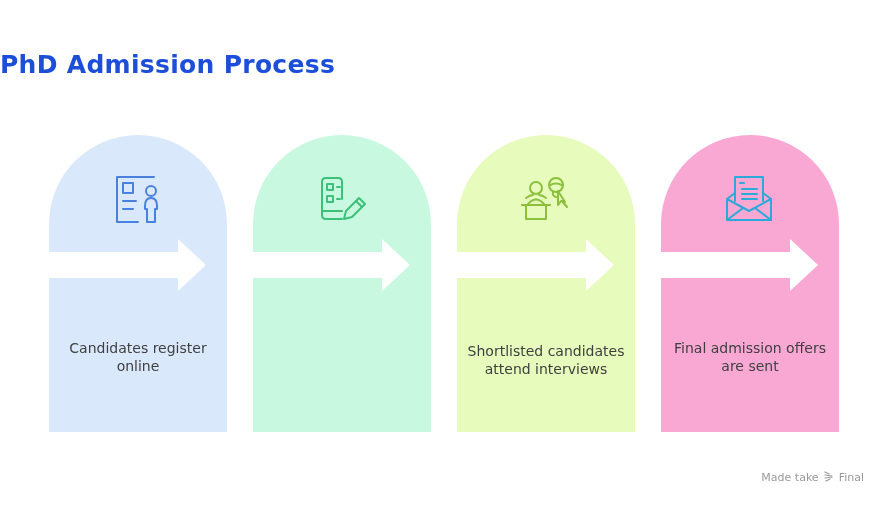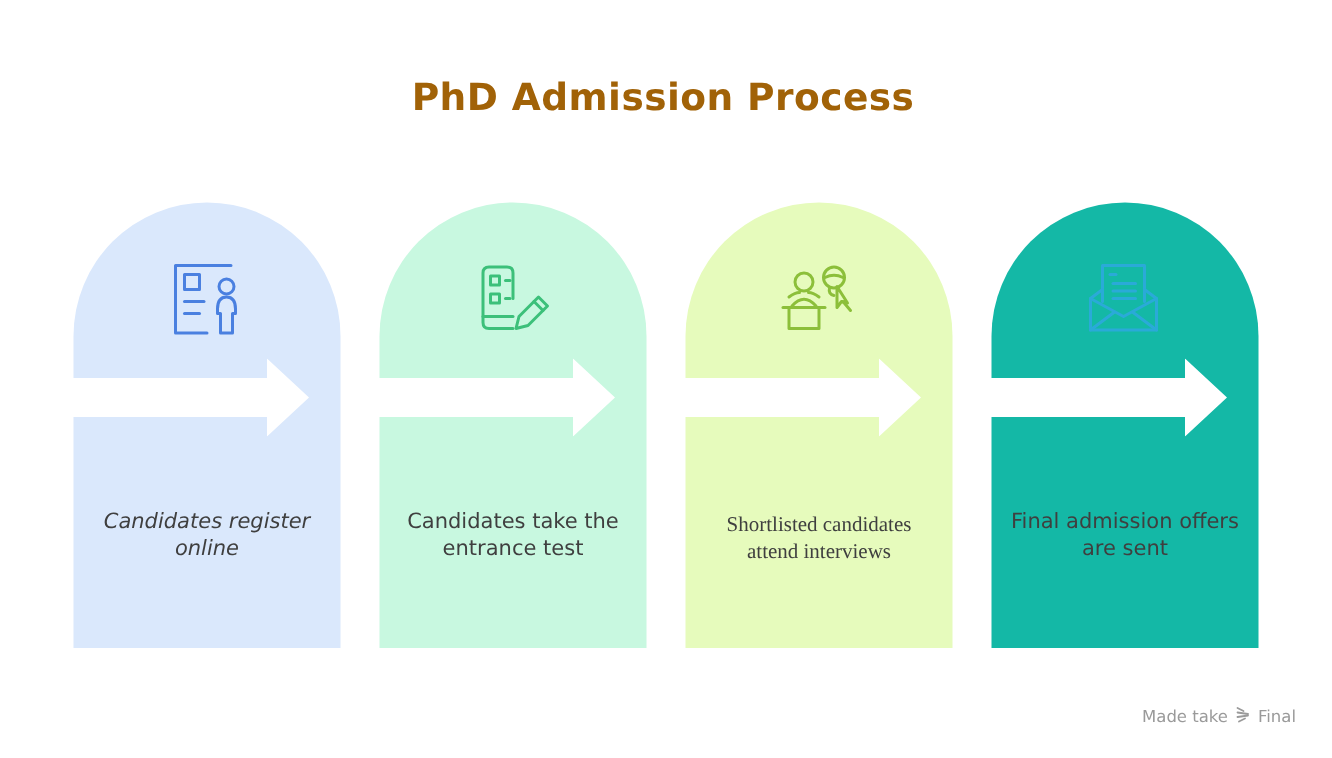--- a/index.html
+++ b/index.html
@@ -1,38 +1,38 @@
 <!DOCTYPE html>
 <html><head>
   <meta charset="utf-8">
   <style>
     html, body { margin: 0; padding: 0; background: #ffffff; }
     body { width: 888px; height: 505px; position: relative; overflow: hidden;
            font-family: "DejaVu Sans", sans-serif; }
-    .title { position: absolute; left: 0; top: 50px; width: 884px; text-align: center;
-             font-size: 25px; font-weight: bold; color: #a16207; letter-spacing: 0.3px; }
+    .title { position: absolute; left: 0; top: 50px; width: 884px; 
+             font-size: 25px; font-weight: bold; color: #1d4ed8; letter-spacing: 0.3px; }
     .card { position: absolute; top: 135px; width: 178px; height: 297px;
             border-radius: 89px 89px 0 0; }
     .card .icon { position: absolute; left: 63px; top: 38px; width: 52px; height: 52px; }
     .card .icon svg { width: 52px; height: 52px; display: block; }
     .card .text { position: absolute; left: 10px; width: 158px; top: 204px;
                   text-align: center; font-size: 14px; line-height: 18px; color: #3f3f3f; }
     .card.c3 .text { top: 207px; }
     .arrow { position: absolute; top: 239px; width: 160px; height: 52px; }
     .arrow svg { width: 160px; height: 52px; display: block; }
     .footer { position: absolute; right: 24px; top: 470px; font-size: 11px; color: #9a9a9a;
               display: flex; align-items: center; gap: 4px; }
     .footer svg { width: 12px; height: 12px; }
   </style>
 </head>
 <body>
 
 <div class="title">PhD Admission Process</div>
 
-<div class="card c1" style="left:49px;background:#dae8fc;font-style:italic;">
+<div class="card c1" style="left:49px;background:#dae8fc;">
   <div class="icon">
     <svg viewBox="0 0 52 52" fill="none" stroke="#4a80e0" stroke-width="2" stroke-linecap="round" stroke-linejoin="round">
       <path d="M 42 4 H 5 V 49 H 26"></path>
       <rect x="11" y="10" width="10" height="10"></rect>
       <line x1="11" y1="28" x2="24" y2="28"></line>
       <line x1="11" y1="36" x2="21" y2="36"></line>
       <circle cx="39" cy="18" r="5"></circle>
       <path d="M 33 33 Q 33 25 39 25 Q 45 25 45 33 V 36 H 43 V 49 H 35 V 36 H 33 Z"></path>
     </svg>
   </div>
@@ -45,43 +45,42 @@
       <path d="M 26 46 H 10 Q 6 46 6 42 V 9 Q 6 5 10 5 H 22 Q 26 5 26 9 V 26"></path>
       <line x1="6" y1="38" x2="26" y2="38"></line>
       <rect x="11" y="11" width="6" height="6"></rect>
       <line x1="21" y1="14" x2="24" y2="14"></line>
       <rect x="11" y="23" width="6" height="6"></rect>
       <line x1="21" y1="26" x2="24" y2="26"></line>
       <path d="M 28 46 L 30 38 L 43 25 L 49 31 L 36 44 Z"></path>
       <line x1="40" y1="28" x2="46" y2="34"></line>
     </svg>
   </div>
-  <div class="text">Candidates take the entrance test</div>
 </div>
 
-<div class="card c3" style="left:457px;background:#e6fbbc;font-family:Liberation Serif, serif;">
+<div class="card c3" style="left:457px;background:#e6fbbc;">
   <div class="icon">
     <svg viewBox="0 0 52 52" fill="none" stroke="#8cbf3a" stroke-width="2" stroke-linecap="round" stroke-linejoin="round">
       <circle cx="16" cy="15" r="6"></circle>
       <path d="M 6 25 Q 10 22 13 22"></path>
       <path d="M 26 25 Q 22 22 19 22"></path>
       <path d="M 8 31 Q 16 22 24 31"></path>
       <line x1="2" y1="32" x2="30" y2="32"></line>
       <path d="M 6 32 V 46 H 26 V 32"></path>
       <circle cx="36" cy="12" r="7"></circle>
       <path d="M 30 12 Q 36 9 42 12"></path>
       <path d="M 33 19 Q 32 23 36 24"></path>
       <path d="M 38 18 L 45 29 L 41 28 L 38 32 Z"></path>
       <line x1="42" y1="28" x2="47" y2="34"></line>
     </svg>
   </div>
   <div class="text">Shortlisted candidates attend interviews</div>
 </div>
 
-<div class="card c4" style="left:661px;background:#14b8a6;">
+<div class="card c4" style="left:661px;background:#f9a8d4;">
   <div class="icon">
     <svg viewBox="0 0 52 52" fill="none" stroke="#2aaad8" stroke-width="2" stroke-linecap="round" stroke-linejoin="round">
       <path d="M 11 28 V 4 H 39 V 28"></path>
       <line x1="16" y1="10" x2="20" y2="10"></line>
       <line x1="18" y1="16" x2="33" y2="16"></line>
       <line x1="18" y1="21" x2="33" y2="21"></line>
       <line x1="18" y1="26" x2="33" y2="26"></line>
       <path d="M 11 20 L 3 26 V 47 H 47 V 26 L 39 20"></path>
       <path d="M 3 26 L 25 38 L 47 26"></path>
       <line x1="3" y1="47" x2="19" y2="35"></line>

